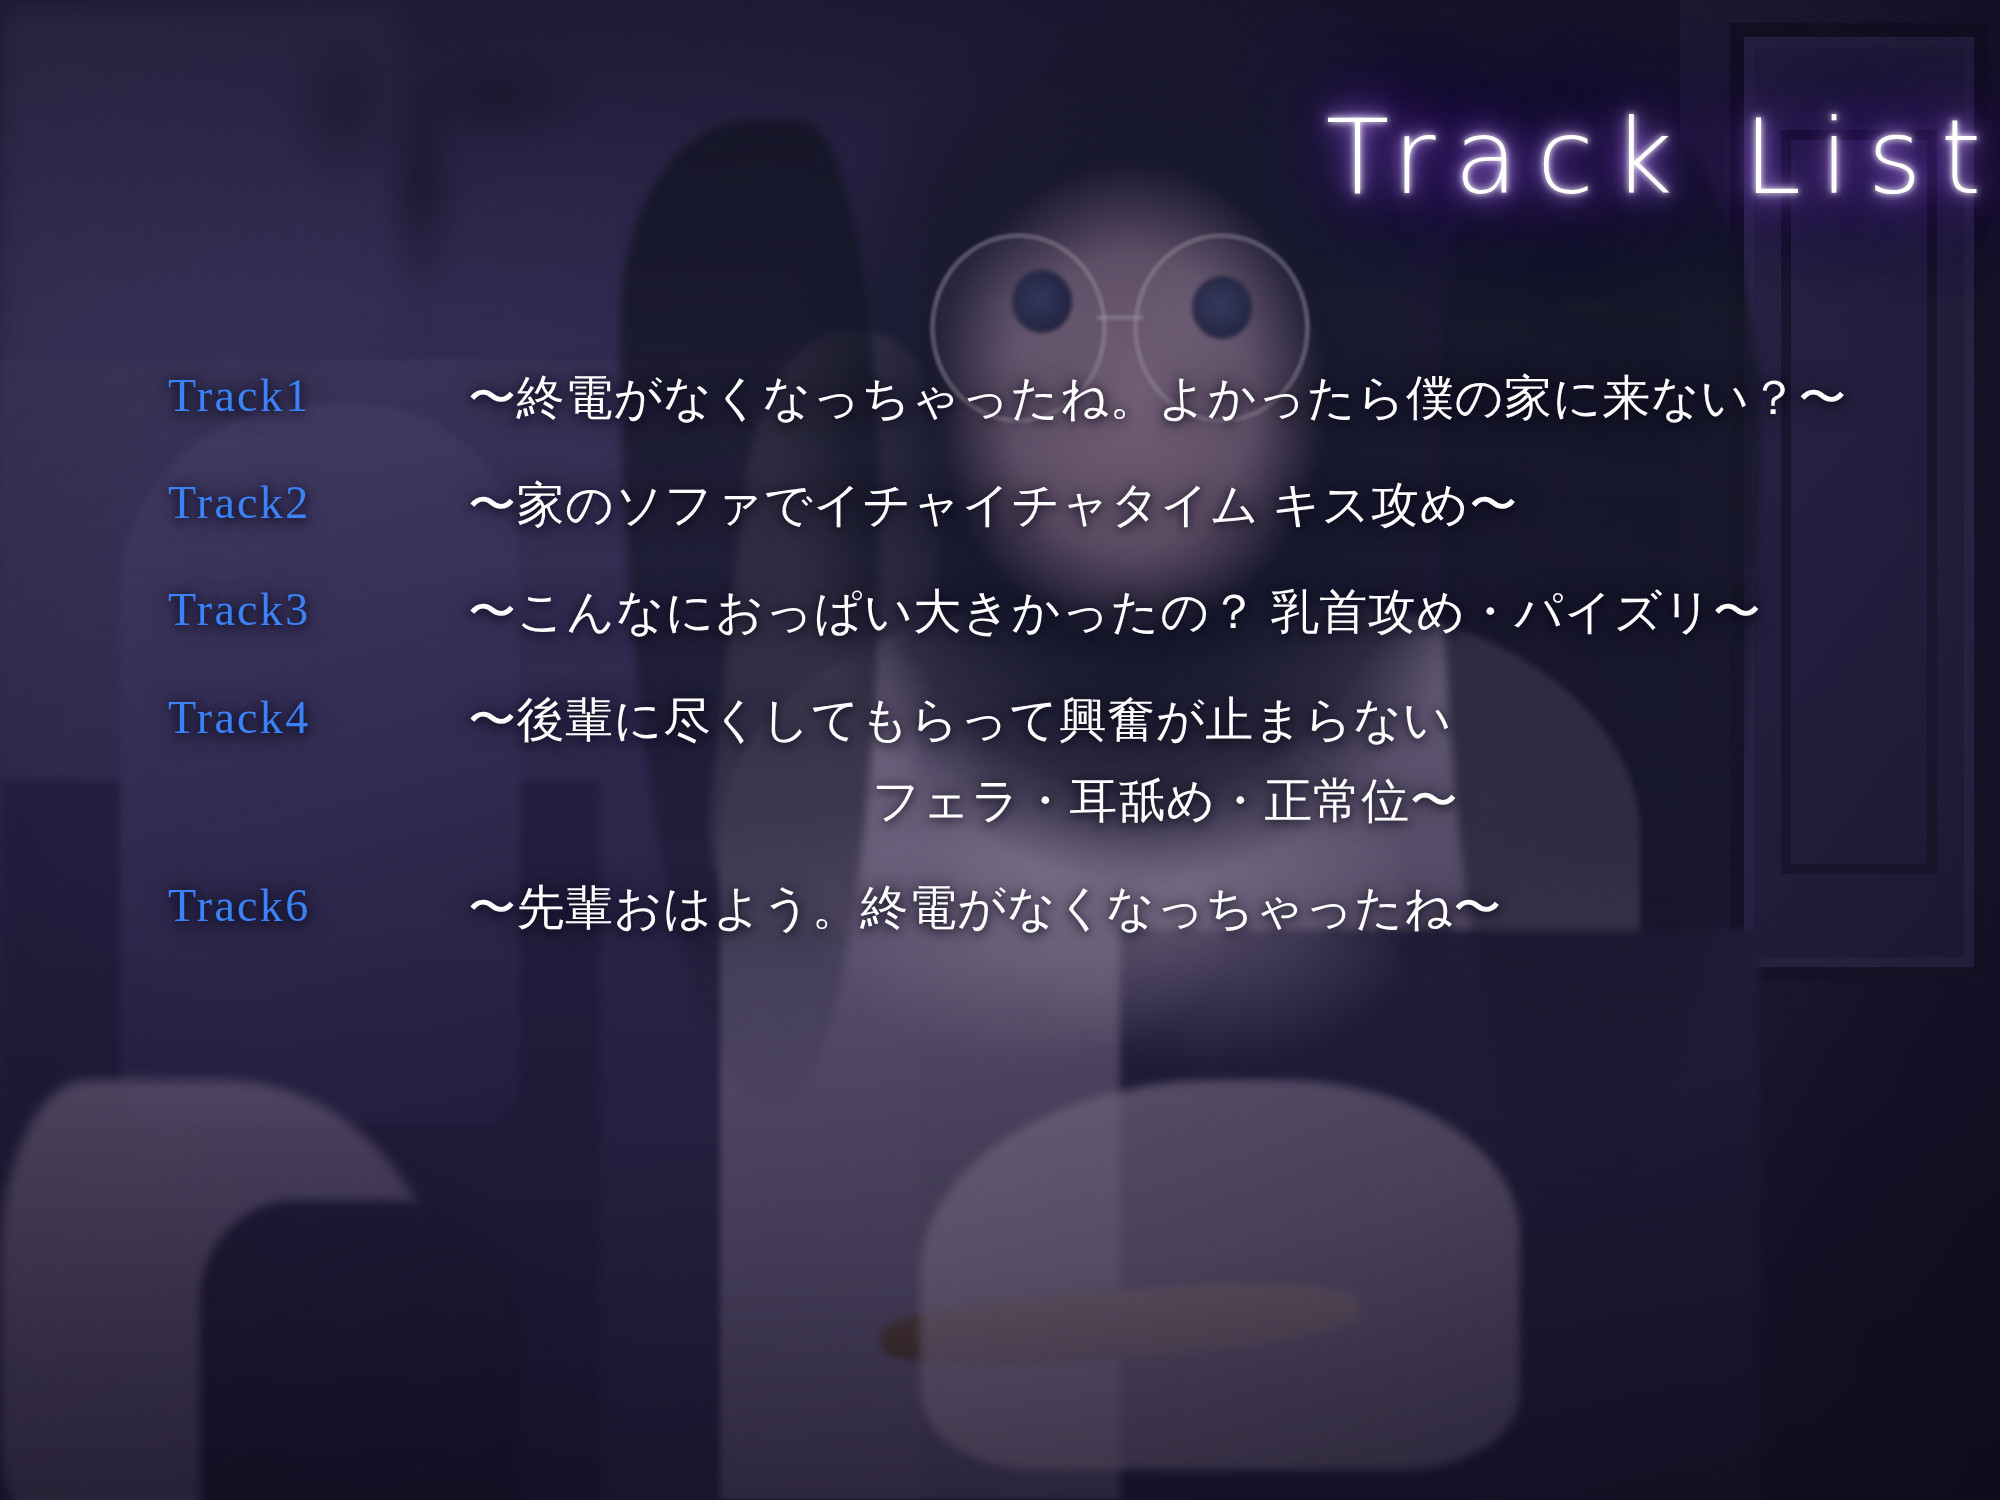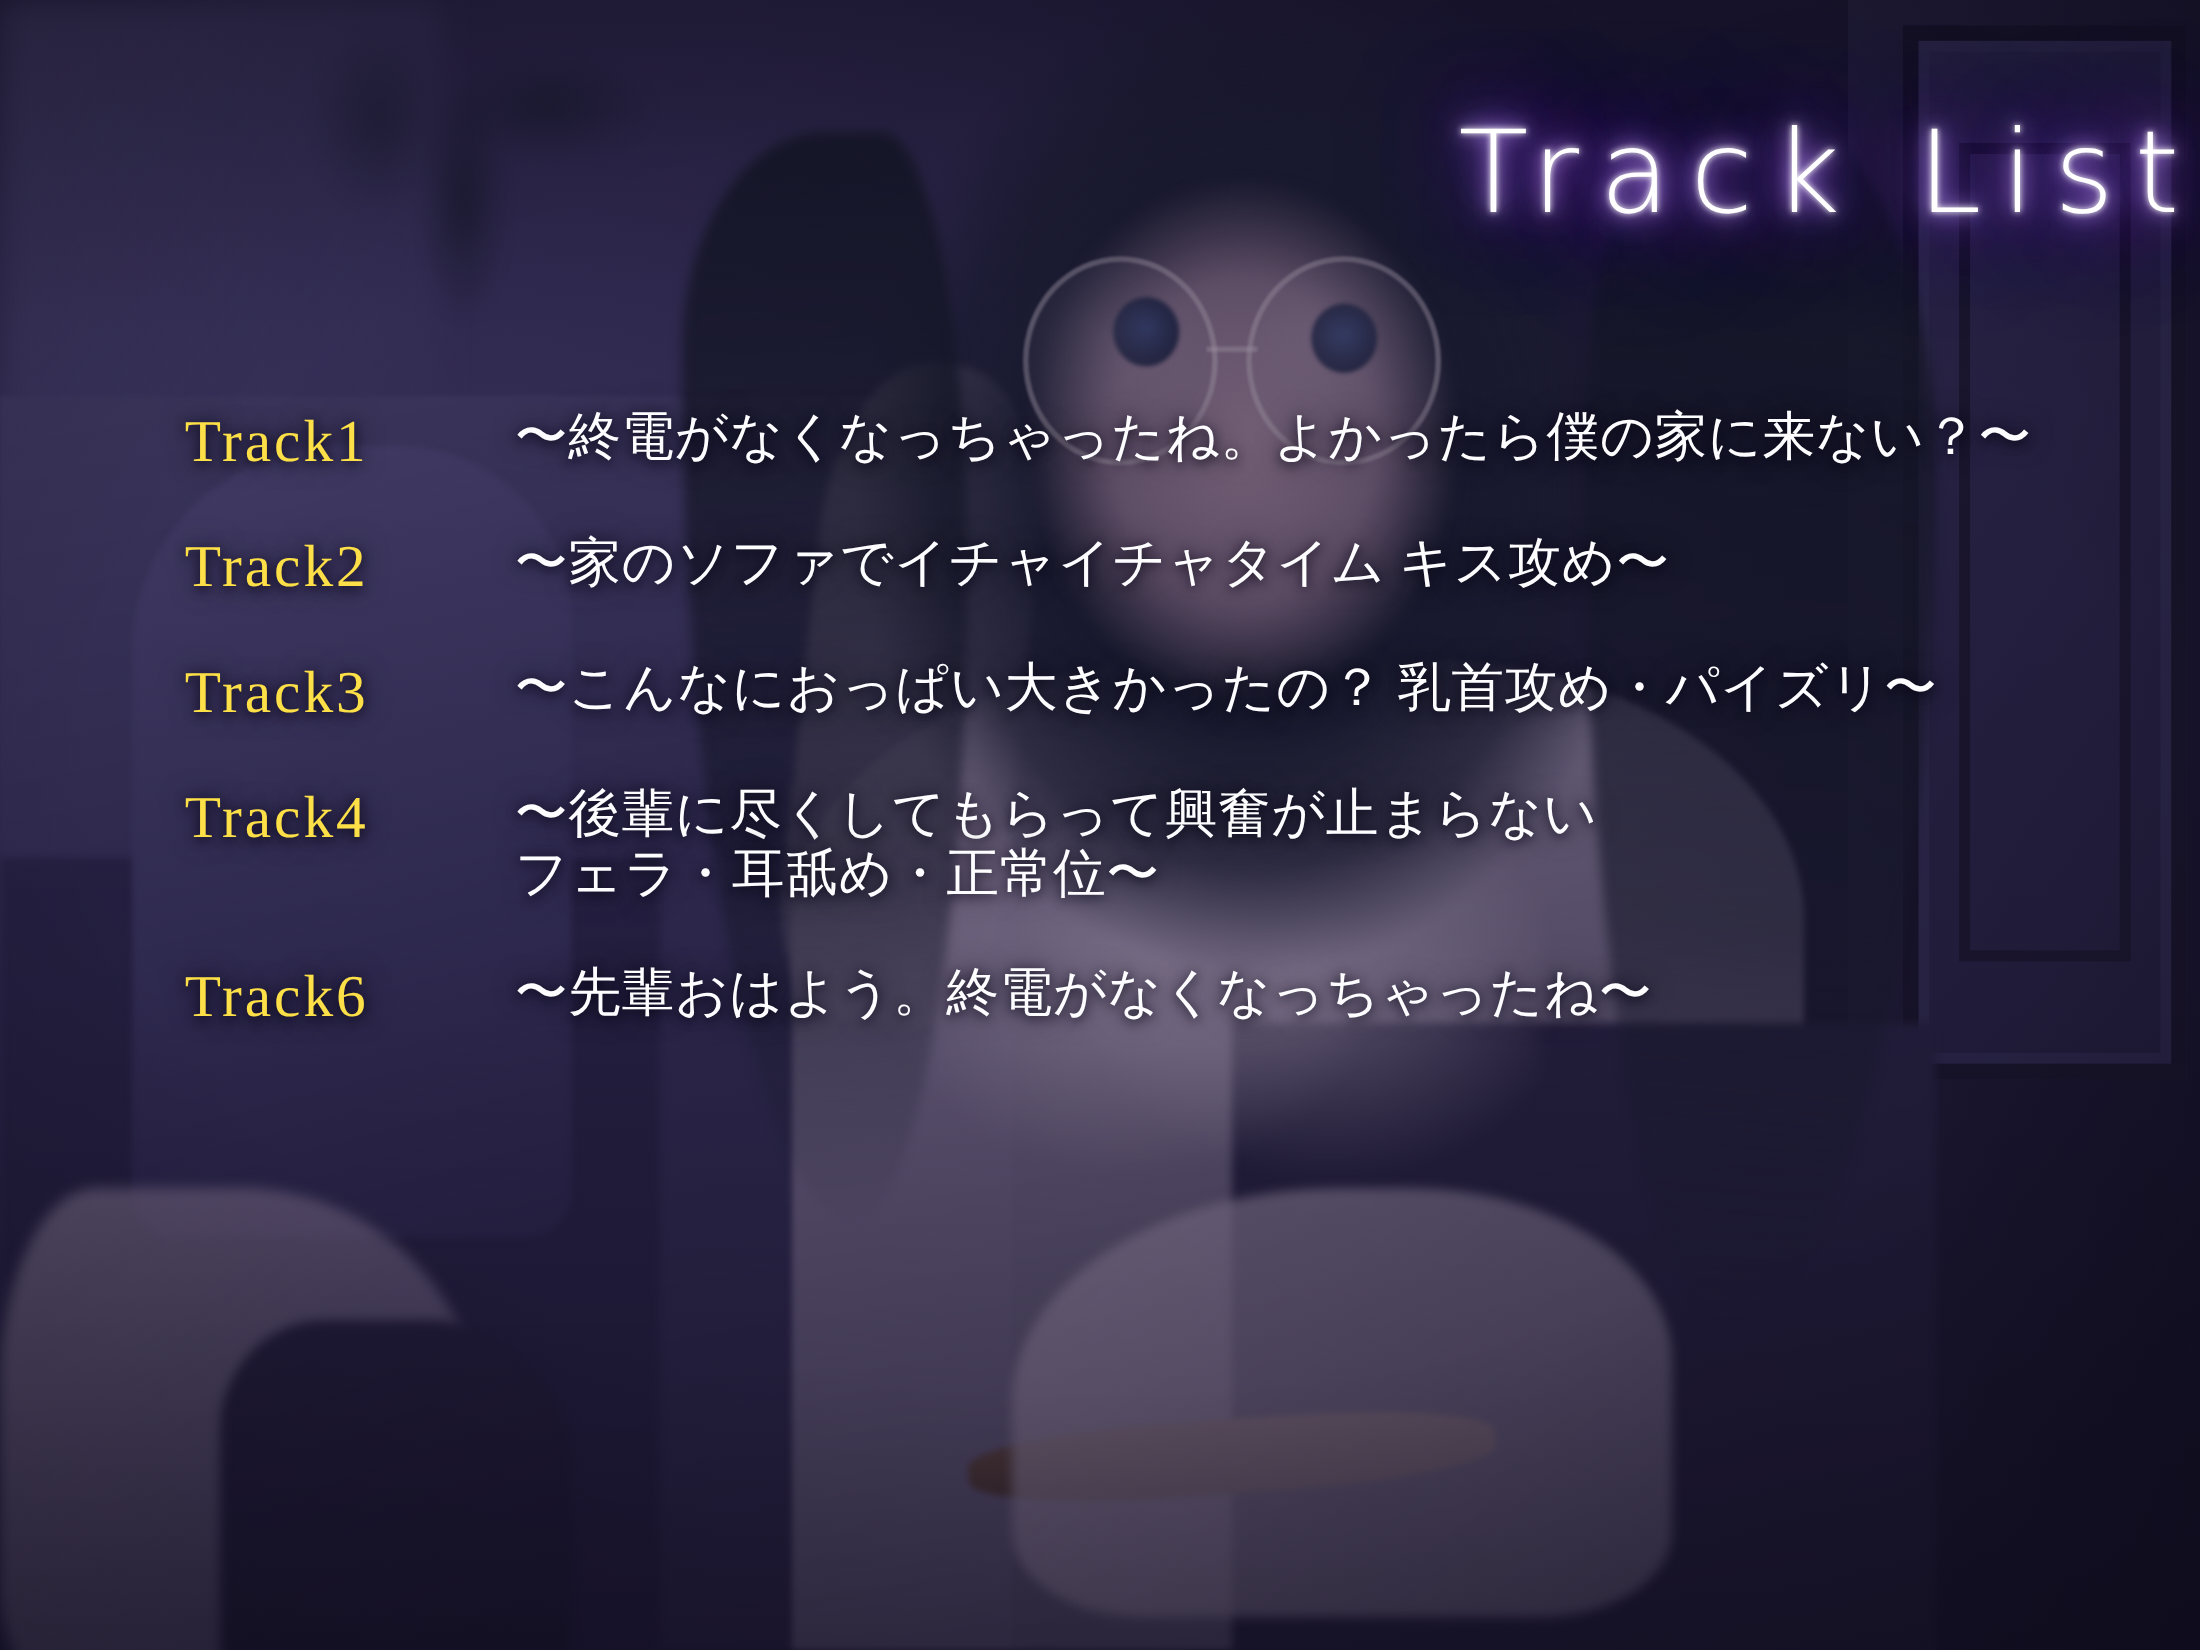--- a/index.html
+++ b/index.html
@@ -216,42 +216,43 @@
   .track-row {
     display: flex;
     align-items: flex-start;
     padding-left: 168px;
     padding-right: 60px;
     margin-bottom: 52px;
   }
   .track-label {
     flex: 0 0 auto;
     width: 300px;
-    font-size: 54px;
+    font-size: 46px;
     font-weight: 400;
     letter-spacing: 0.05em;
-    color: #fde047;
+    color: #3b82f6;
     text-shadow: 0 2px 10px rgba(8,6,20,0.85), 0 0 24px rgba(10,8,24,0.7);
     line-height: 1.15;
   }
   .track-lines {
     flex: 1 1 auto;
     min-width: 0;
   }
   .track-line {
     font-size: 48px;
     color: #fdfdff;
     line-height: 1.15;
     letter-spacing: 0.01em;
     text-shadow: 0 2px 10px rgba(8,6,20,0.85), 0 0 24px rgba(10,8,24,0.7);
     white-space: nowrap;
   }
   .track-line.second {
-    text-align: left;
+    text-align: center;
     padding-right: 78px;
+    margin-top: 26px;
   }
 </style>
 </head>
 <body>
 
 <div id="stage">
 
   <div class="bg-layer bg-base"></div>
   <div class="bg-layer window-left"></div>
   <div class="bg-layer plant"></div>

